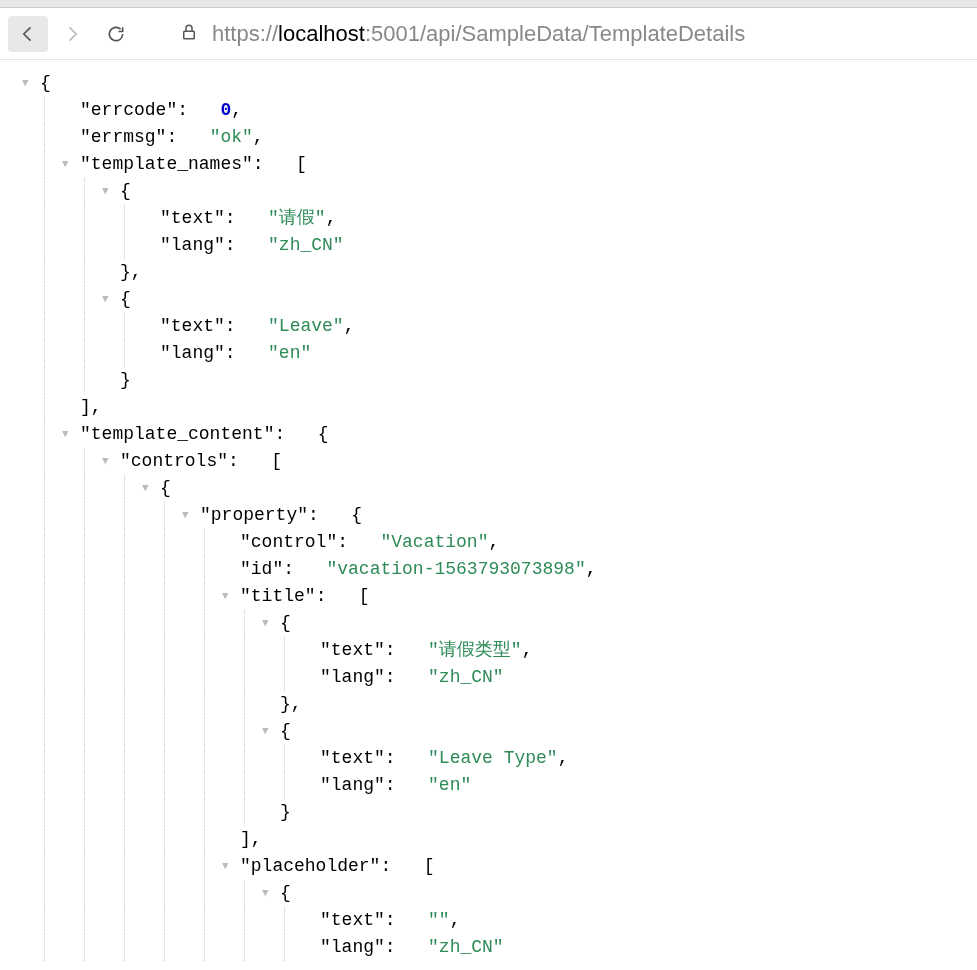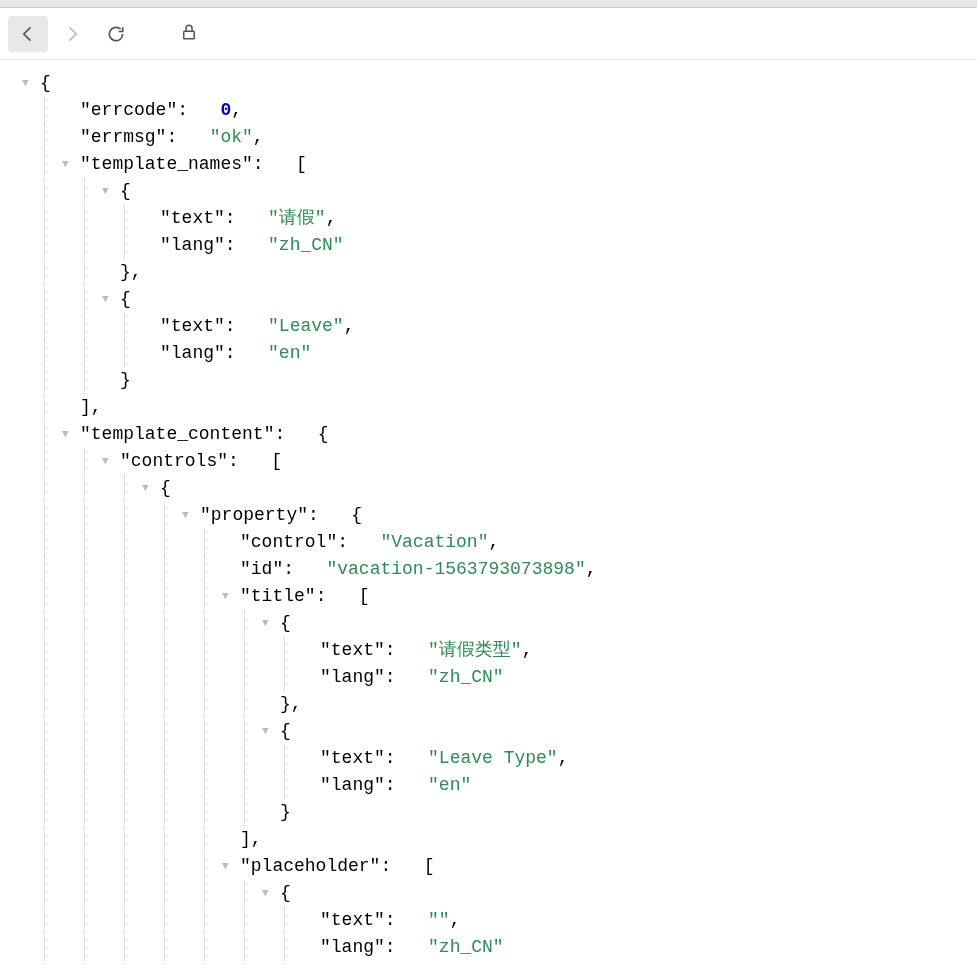--- a/index.html
+++ b/index.html
@@ -48,20 +48,23 @@
         <path d="M20 12 A8 8 0 1 1 17.6 6.3 M20 4 L20 9 L15 9"></path>
       </svg>
   </div>
   <div class="url-area">
     <span class="lock-icon">
       <svg width="18" height="18" viewBox="0 0 24 24" fill="none" stroke="#555" stroke-width="2">
           <rect x="5" y="11" width="14" height="10" rx="1"></rect>
           <path d="M8 11 V7 a4 4 0 0 1 8 0 v4"></path>
         </svg>
     </span>
+    <span class="url-text">
+      <span class="path">https://</span><span class="host">localhost</span><span class="path">:5001</span><span class="path">/api/SampleData/TemplateDetails</span>
+    </span>
   </div>
 </div>
 
 <div class="json text-wrap" id="json-container">
   <div class="line" style="padding-left: 40px;"><span class="toggle" style="left: 22px;">▼</span><span class="punc">{</span></div>
     <div class="line" style="padding-left: 80px;"><span class="guide" style="left: 44px;"></span><span class="key">"errcode"</span><span class="punc">:   </span><span class="num">0</span><span class="punc">,</span></div>
     <div class="line" style="padding-left: 80px;"><span class="guide" style="left: 44px;"></span><span class="key">"errmsg"</span><span class="punc">:   </span><span class="str">"ok"</span><span class="punc">,</span></div>
     <div class="line" style="padding-left: 80px;"><span class="toggle" style="left: 62px;">▼</span><span class="guide" style="left: 44px;"></span><span class="key">"template_names"</span><span class="punc">:   [</span></div>
     <div class="line" style="padding-left: 120px;"><span class="toggle" style="left: 102px;">▼</span><span class="guide" style="left: 44px;"></span><span class="guide" style="left: 84px;"></span><span class="punc">{</span></div>
     <div class="line" style="padding-left: 160px;"><span class="guide" style="left: 44px;"></span><span class="guide" style="left: 84px;"></span><span class="guide" style="left: 124px;"></span><span class="key">"text"</span><span class="punc">:   </span><span class="str">"请假"</span><span class="punc">,</span></div>

